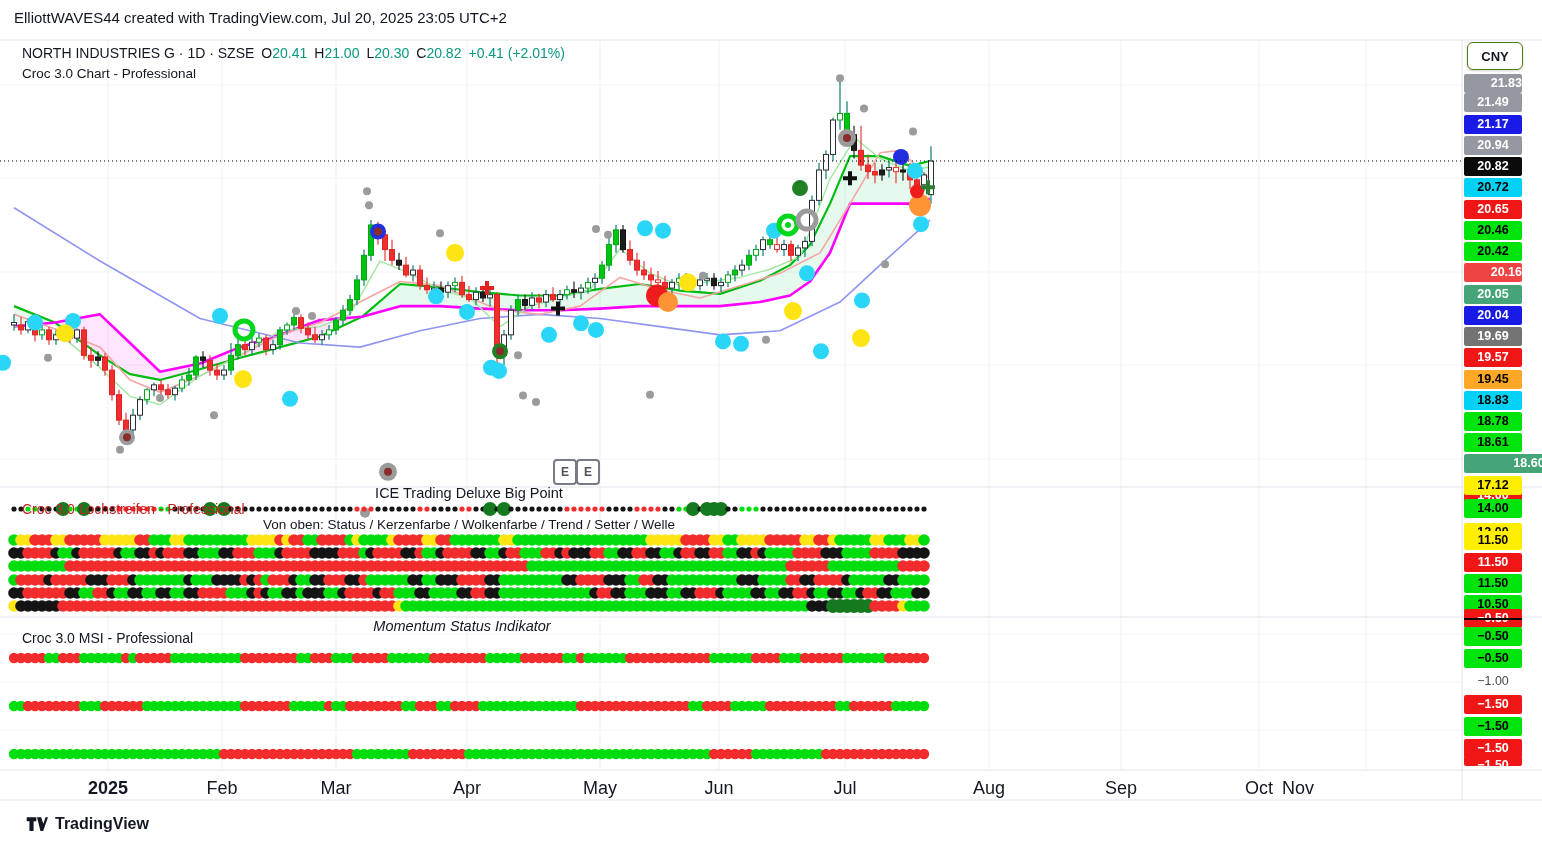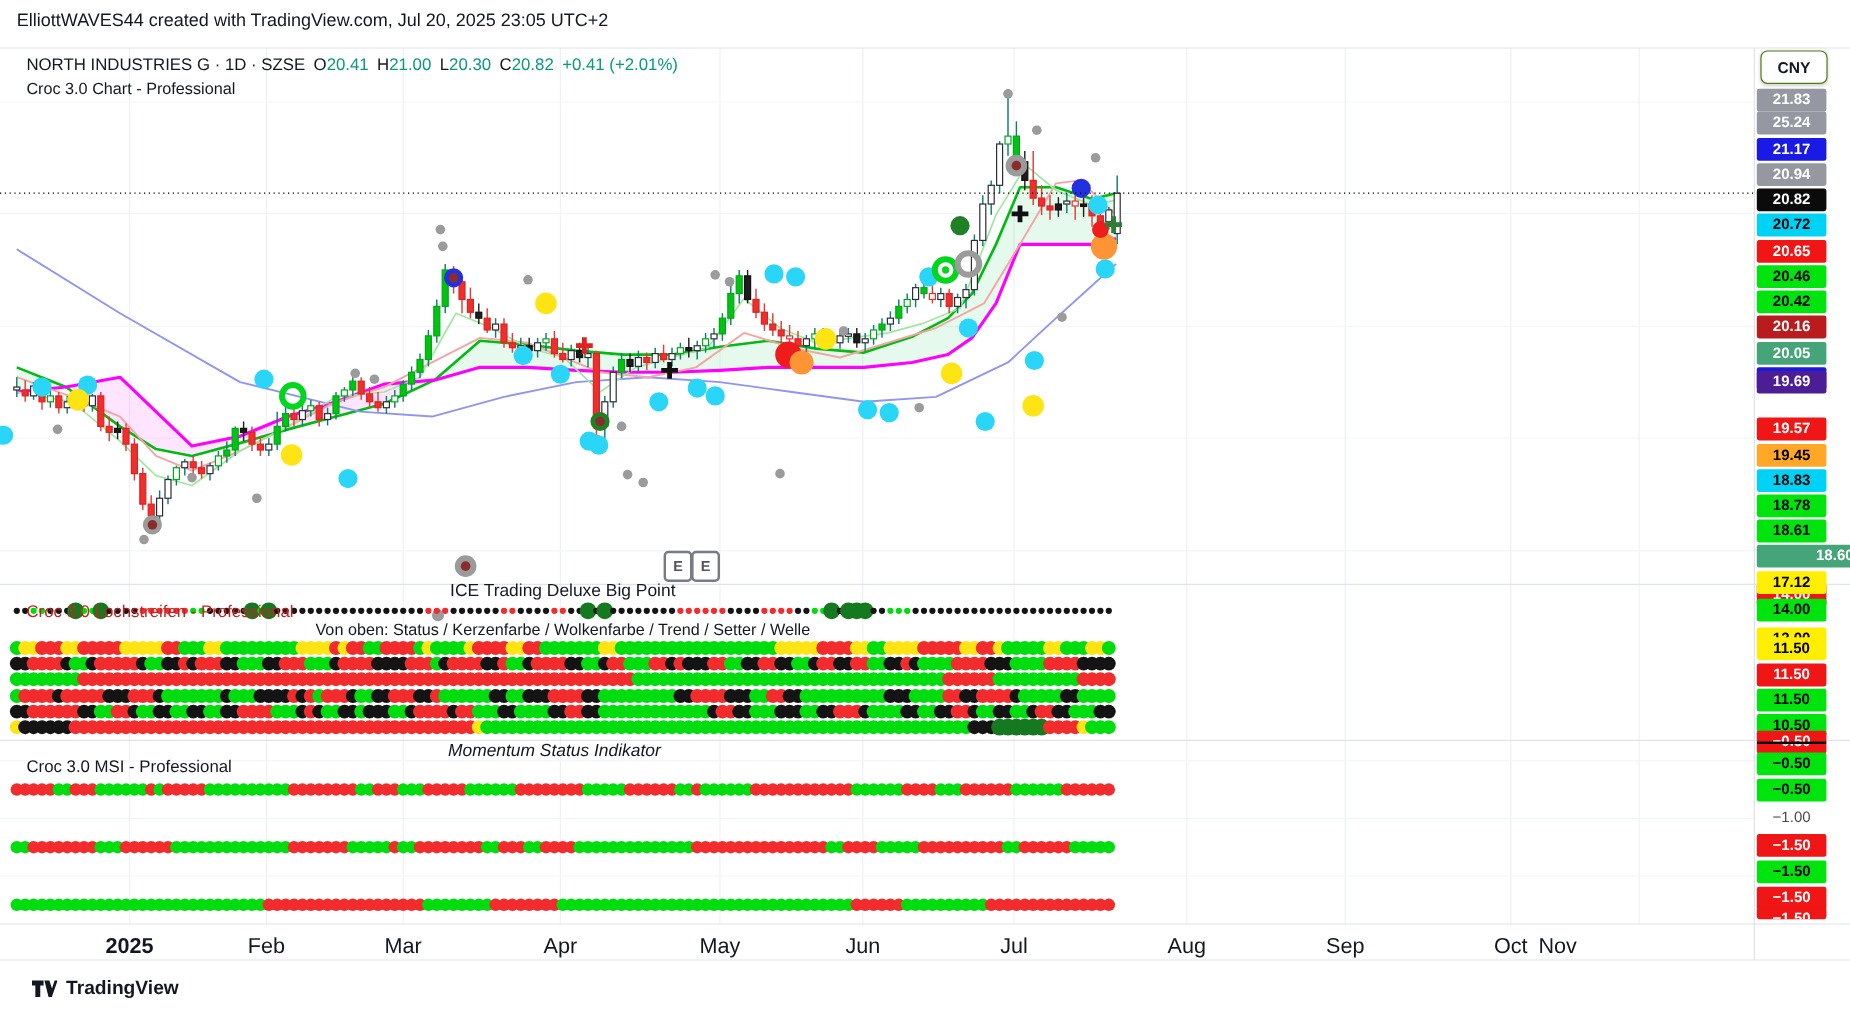--- a/index.html
+++ b/index.html
@@ -1733,33 +1733,33 @@
   <div class="pane-title" id="ice-title">ICE Trading Deluxe Big Point</div>
   <div id="loch-label">Croc 3.0 Lochstreifen - Professional</div>
   <div id="von-oben">Von oben: Status / Kerzenfarbe / Wolkenfarbe / Trend / Setter / Welle</div>
 
   <div class="pane-title" id="msi-title">Momentum Status Indikator</div>
   <div id="msi-label">Croc 3.0 MSI - Professional</div>
 
   <div id="cny-btn">CNY</div>
 
   <div id="scale">
-      <div class="pricelabel" style="height: 19px; top: 74px; background: rgb(149, 152, 161); color: rgb(255, 255, 255);">21.83</div>
-      <div class="pricelabel" style="height: 19px; top: 93px; background: rgb(149, 152, 161); color: rgb(255, 255, 255);">25.24</div>
+      <div class="pricelabel" style="height: 19px; top: 74px; background: rgb(149, 152, 161); color: rgb(255, 255, 255); text-align: right;">21.83</div>
+      <div class="pricelabel" style="height: 19px; top: 93px; background: rgb(149, 152, 161); color: rgb(255, 255, 255);">21.49</div>
       <div class="pricelabel" style="height: 19px; top: 115px; background: rgb(26, 26, 230); color: rgb(255, 255, 255);">21.17</div>
       <div class="pricelabel" style="height: 19px; top: 136px; background: rgb(149, 152, 161); color: rgb(255, 255, 255);">20.94</div>
       <div class="pricelabel" style="height: 19px; top: 157px; background: rgb(11, 11, 11); color: rgb(255, 255, 255);">20.82</div>
       <div class="pricelabel" style="height: 19px; top: 178px; background: rgb(0, 210, 245); color: rgb(0, 0, 0);">20.72</div>
       <div class="pricelabel" style="height: 19px; top: 200px; background: rgb(240, 22, 22); color: rgb(255, 255, 255);">20.65</div>
       <div class="pricelabel" style="height: 19px; top: 221px; background: rgb(0, 228, 14); color: rgb(0, 0, 0);">20.46</div>
       <div class="pricelabel" style="height: 19px; top: 242px; background: rgb(0, 228, 14); color: rgb(0, 0, 0);">20.42</div>
-      <div class="pricelabel" style="height: 19px; top: 263px; background: #b91c1c; color: rgb(255, 255, 255);">20.16</div>
+      <div class="pricelabel" style="height: 19px; top: 263px; background: #ef4444; color: rgb(255, 255, 255); text-align: right;">20.16</div>
       <div class="pricelabel" style="height: 19px; top: 285px; background: rgb(70, 165, 120); color: rgb(255, 255, 255);">20.05</div>
       <div class="pricelabel" style="height: 19px; top: 306px; background: rgb(26, 26, 230); color: rgb(255, 255, 255);">20.04</div>
-      <div class="pricelabel" style="height: 19px; top: 309px; background: #4c1d95; color: rgb(255, 255, 255);">19.69</div>
+      <div class="pricelabel" style="height: 19px; top: 327px; background: #737373; color: rgb(255, 255, 255);">19.69</div>
       <div class="pricelabel" style="height: 19px; top: 348px; background: rgb(240, 22, 22); color: rgb(255, 255, 255);">19.57</div>
       <div class="pricelabel" style="height: 19px; top: 370px; background: rgb(255, 167, 38); color: rgb(0, 0, 0);">19.45</div>
       <div class="pricelabel" style="height: 19px; top: 391px; background: rgb(0, 210, 245); color: rgb(0, 0, 0);">18.83</div>
       <div class="pricelabel" style="height: 19px; top: 412px; background: rgb(0, 228, 14); color: rgb(0, 0, 0);">18.78</div>
       <div class="pricelabel" style="height: 19px; top: 433px; background: rgb(0, 228, 14); color: rgb(0, 0, 0);">18.61</div>
       <div class="pricelabel" style="height: 19px; top: 454px; background: rgb(70, 165, 120); color: rgb(255, 255, 255); padding-left: 36px;">18.60</div>
       <div class="pricelabel" style="height: 19px; top: 486px; background: rgb(240, 22, 22); color: rgb(255, 255, 255);">14.00</div>
       <div class="pricelabel" style="height: 19px; top: 476px; background: rgb(255, 238, 0); color: rgb(0, 0, 0);">17.12</div>
       <div class="pricelabel" style="height: 19px; top: 499px; background: rgb(0, 228, 14); color: rgb(0, 0, 0);">14.00</div>
       <div class="pricelabel" style="height: 12px; top: 523px; background: rgb(255, 238, 0); color: rgb(0, 0, 0);">12.00</div>

